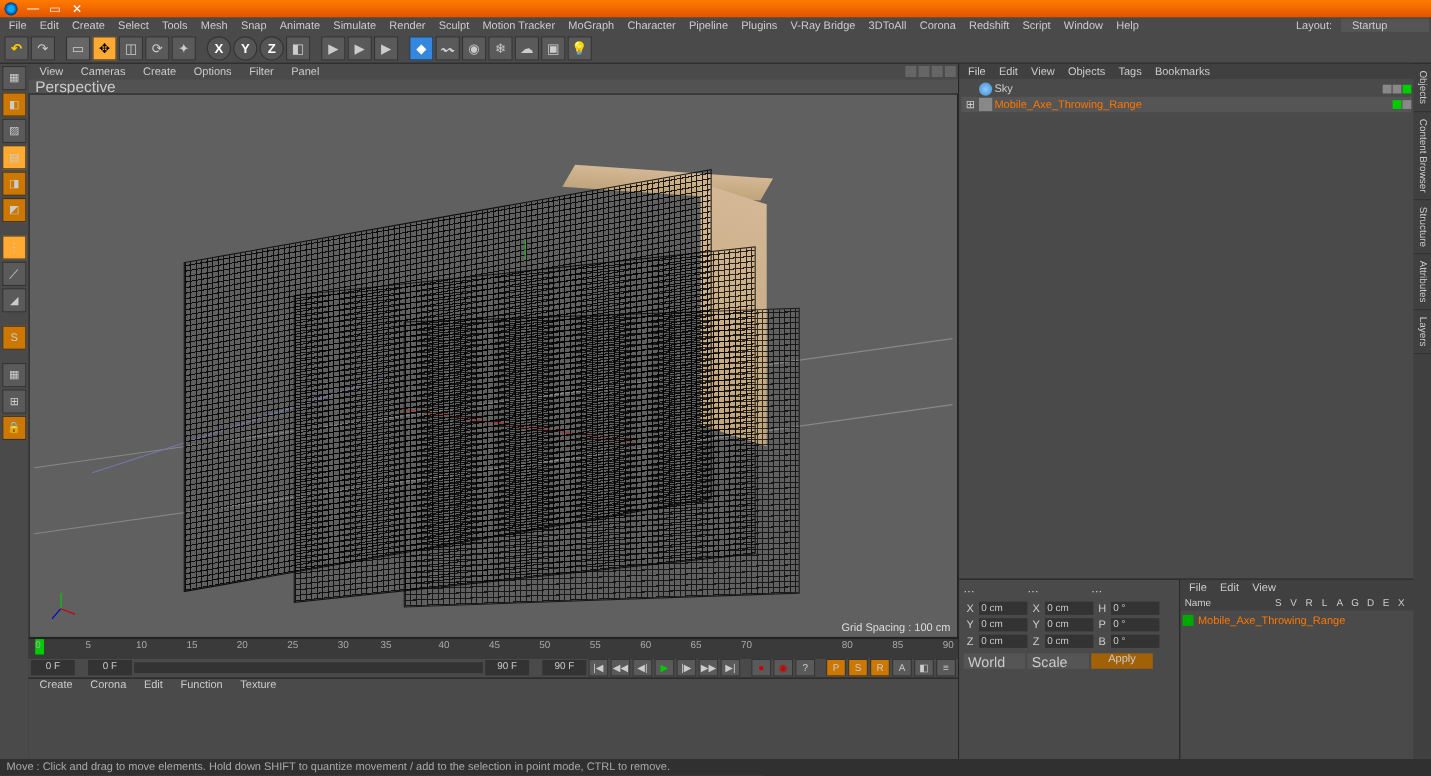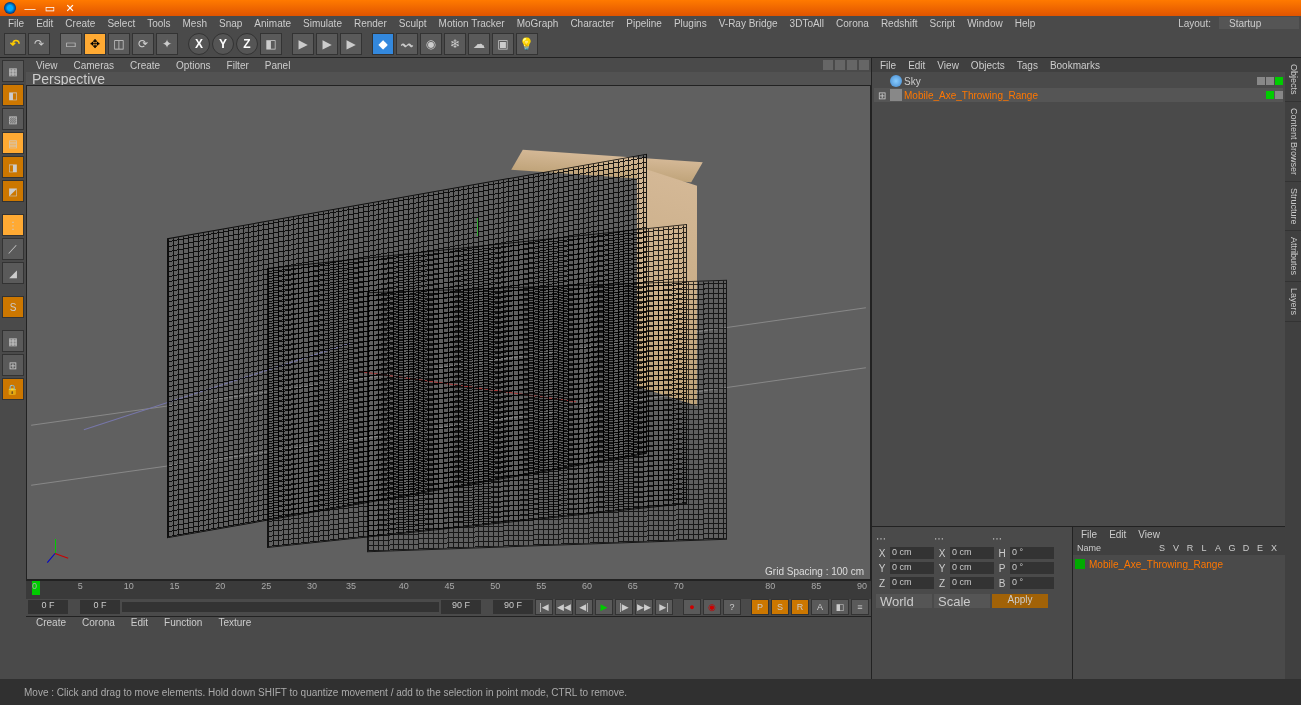--- a/index.html
+++ b/index.html
@@ -110,21 +110,21 @@
 .cbtn { width:56px; height:14px; background:#a16207; text-align:center; cursor:pointer; }
 
 .attr { flex:1; border-left:1px solid #222; display:flex; flex-direction:column; }
 .attrhdr { height:14px; display:flex; align-items:center; font-size:9px; background:#404040; padding:0 4px; }
 .attrhdr .col { width:14px; text-align:center; }
 .attrbody { flex:1; padding:2px; font-size:10px; }
 .attrrow { display:flex; align-items:center; height:14px; }
 .attrrow .sw { width:10px; height:10px; background:#0a0; margin-right:4px; }
 
 
-.status { position:absolute; bottom:0; left:0; right:0; height:26px; background:#303030; font-size:10px; padding:0 24px; display:flex; align-items:center; color:#aaa; }
+.status { position:absolute; bottom:0; left:0; right:0; height:15px; background:#303030; font-size:10px; padding:0 6px; display:flex; align-items:center; color:#aaa; }
 
 
 .model { position:absolute; left:120px; top:70px; width:560px; height:400px; }
 .cage { position:absolute; border:1px solid #000; background:repeating-linear-gradient(90deg,#000 0,#000 1px,transparent 1px,transparent 5px),repeating-linear-gradient(0deg,#000 0,#000 1px,transparent 1px,transparent 5px); }
 .wood { position:absolute; background:linear-gradient(#d4b896,#c0a47a); }
 .floor-line { position:absolute; height:1px; background:#888; }
 .axis-red { position:absolute; height:1px; background:#a33; width:220px; left:330px; top:300px; transform:rotate(8deg); }
 .axis-blue { position:absolute; height:1px; background:#77a; width:280px; left:50px; top:300px; transform:rotate(-18deg); }
 .axis-green { position:absolute; width:1px; background:#3a3; height:18px; left:330px; top:62px; }
 </style>

